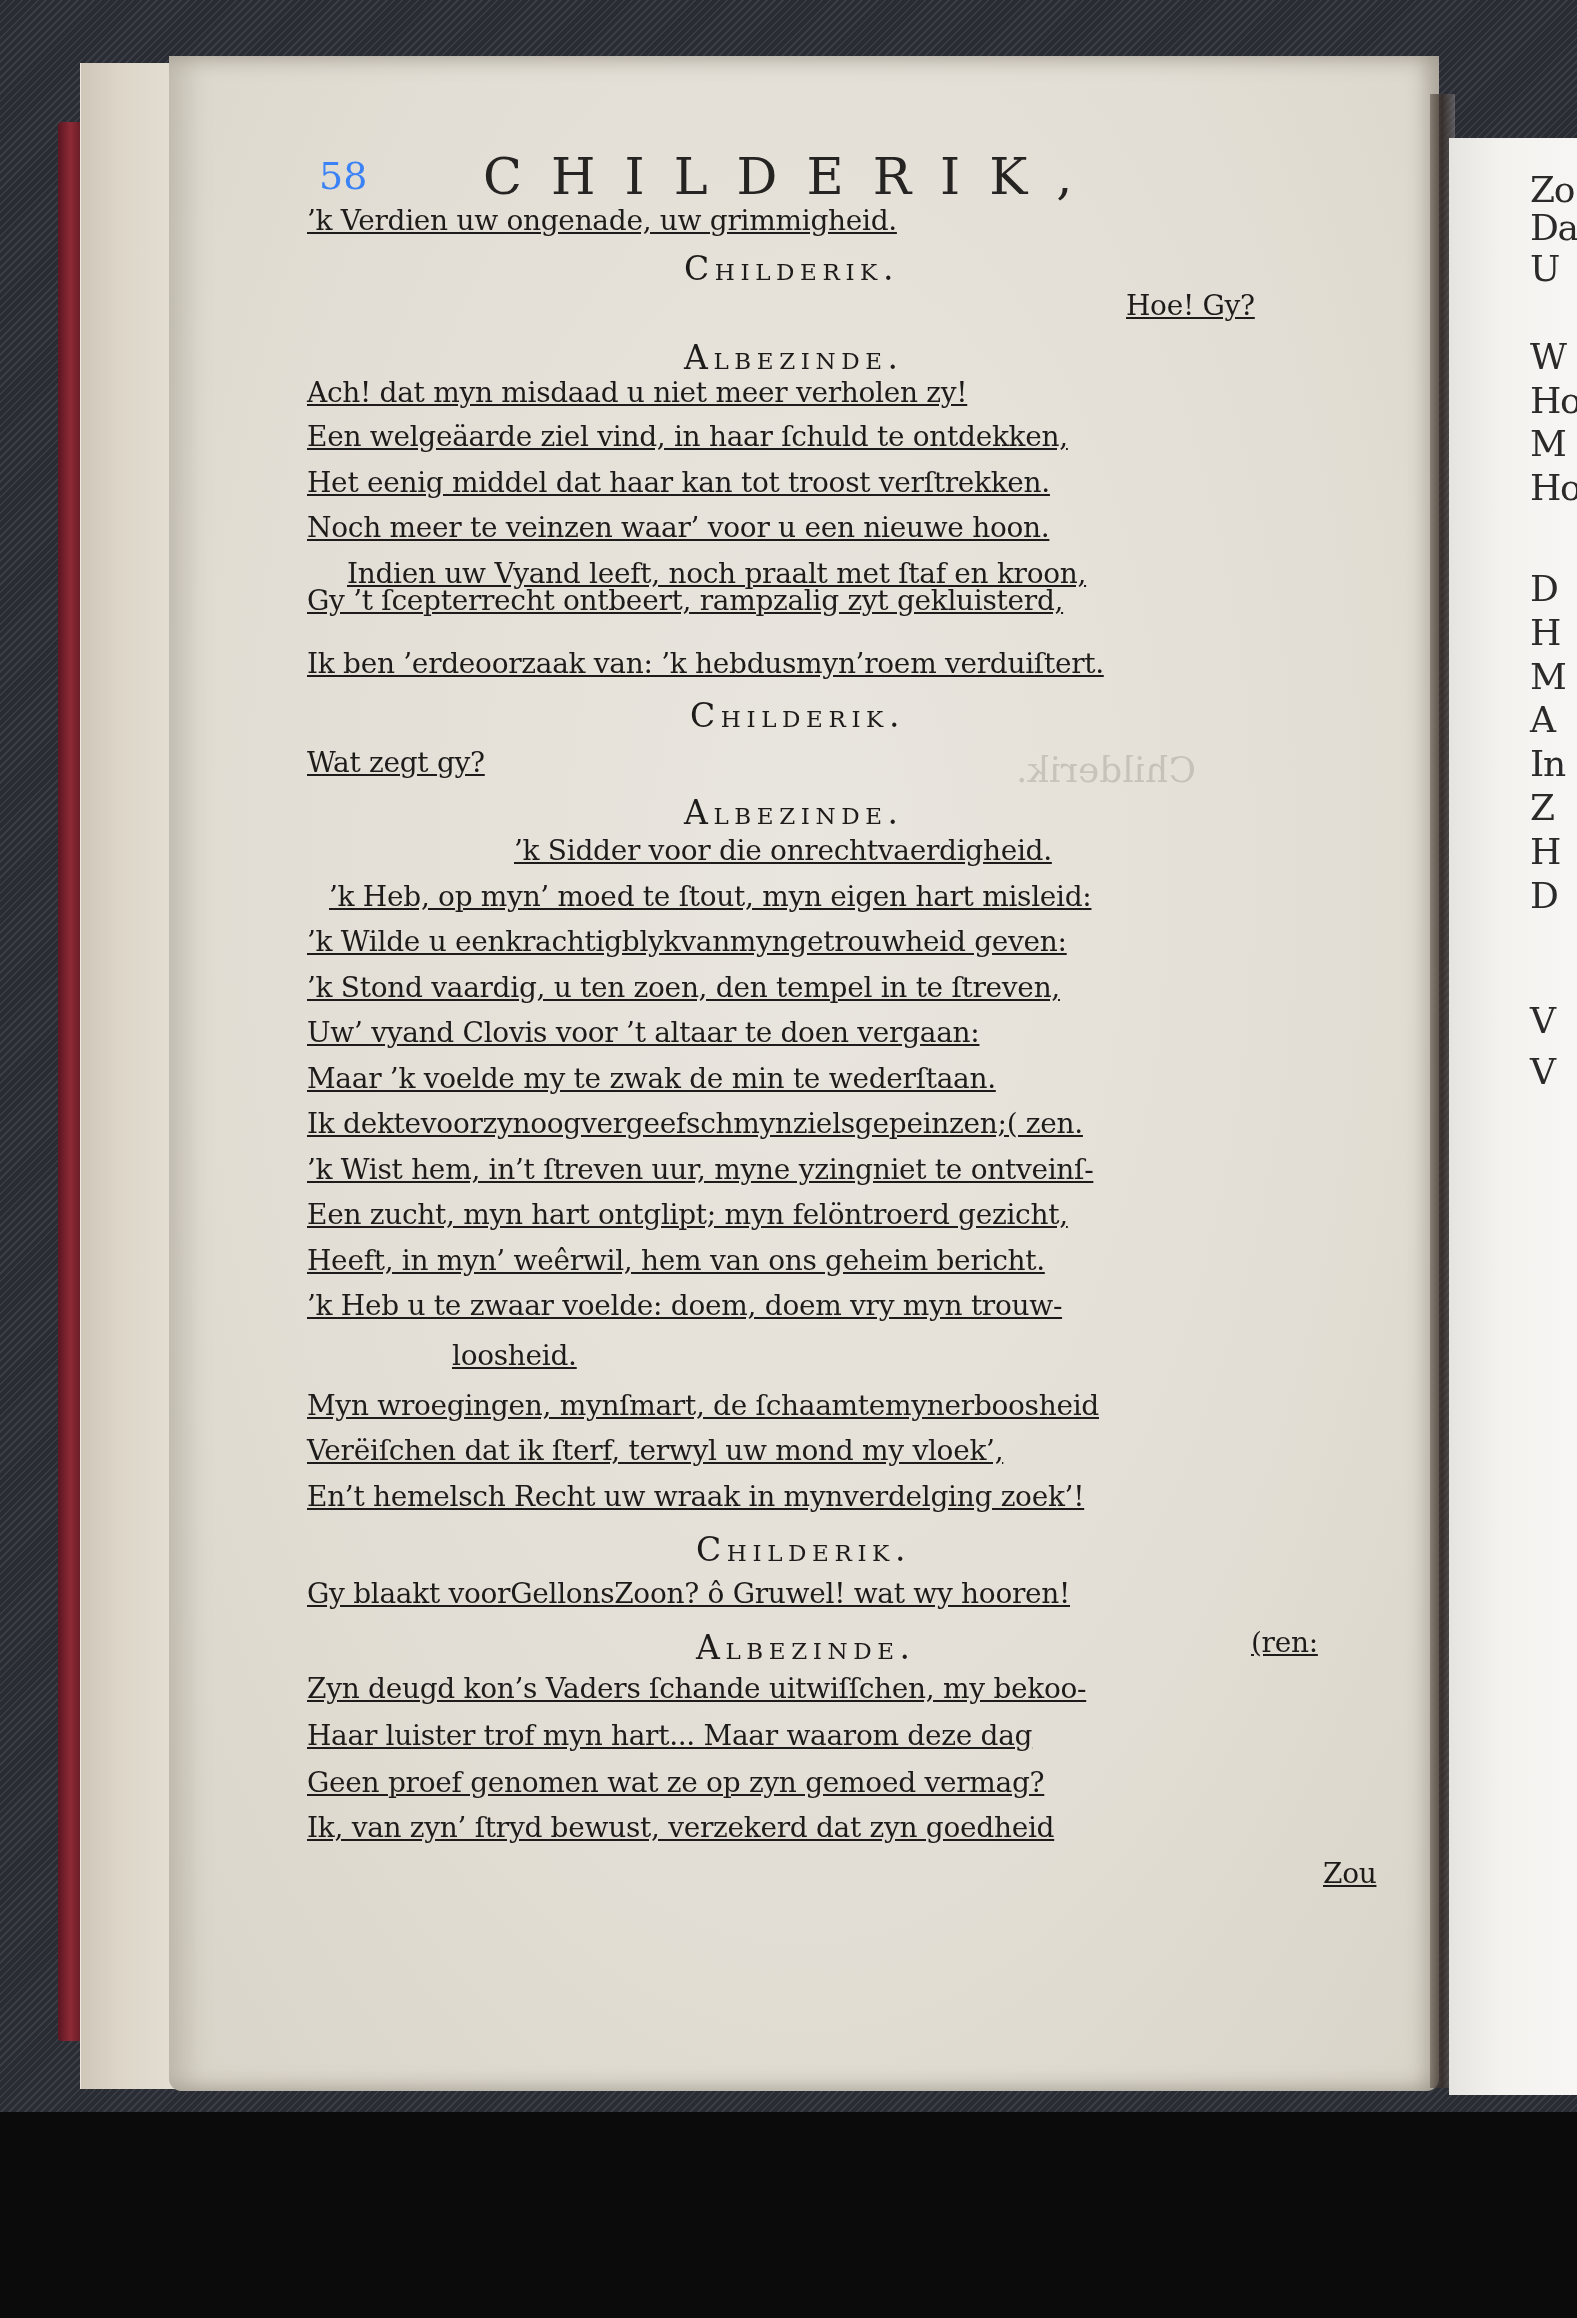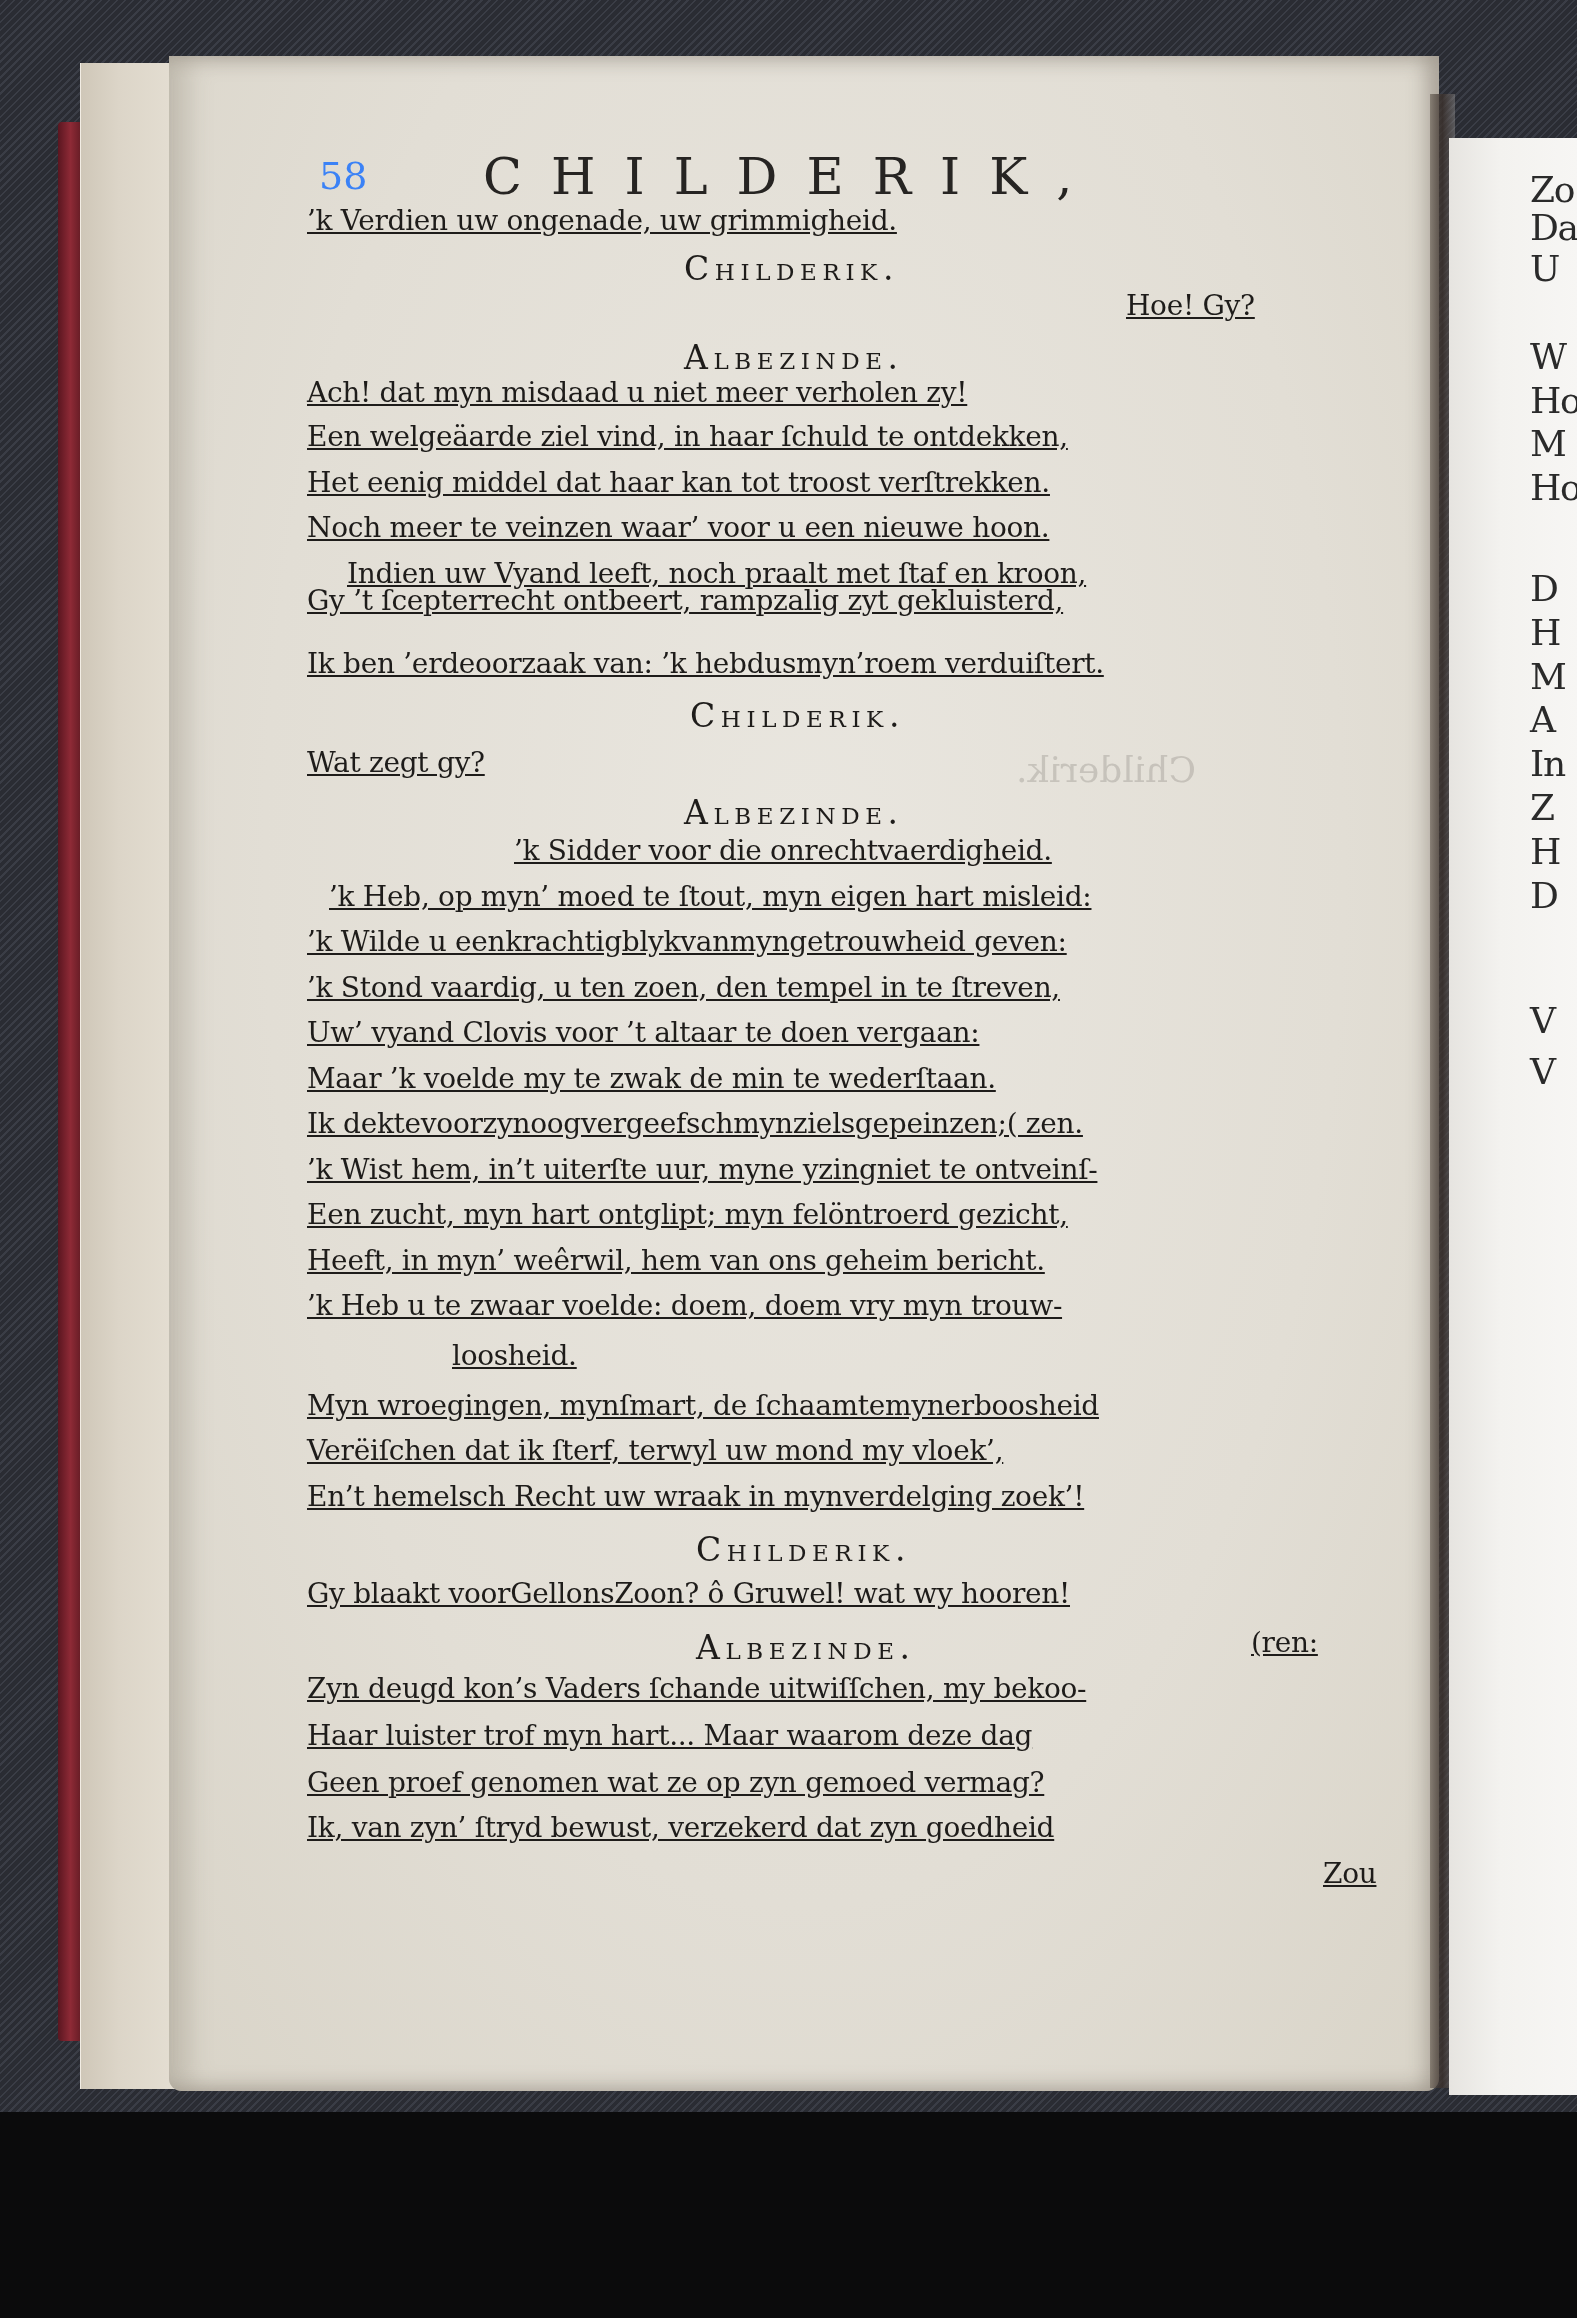--- a/index.html
+++ b/index.html
@@ -92,21 +92,21 @@
 <div class="speaker" style="left:690px; top:699px;">Childerik.</div>
 <div class="line" style="left:307px;  top:749px;">Wat zegt gy?</div>
 <div class="speaker" style="left:684px; top:796px;">Albezinde.</div>
 <div class="line" style="left:514px;  top:837px;">’k Sidder voor die onrechtvaerdigheid.</div>
 <div class="line" style="left:307px;  top:883px;margin-left:22px;">’k Heb, op myn’ moed te ſtout, myn eigen hart misleid:</div>
 <div class="line" style="left:307px;  top:928px;">’k Wilde u eenkrachtigblykvanmyngetrouwheid geven:</div>
 <div class="line" style="left:307px;  top:974px;">’k Stond vaardig, u ten zoen, den tempel in te ſtreven,</div>
 <div class="line" style="left:307px;  top:1019px;">Uw’ vyand Clovis voor ’t altaar te doen vergaan:</div>
 <div class="line" style="left:307px;  top:1065px;">Maar ’k voelde my te zwak de min te wederſtaan.</div>
 <div class="line" style="left:307px;  top:1110px;">Ik dektevoorzynoogvergeefschmynzielsgepeinzen;( zen.</div>
-<div class="line" style="left:307px;  top:1156px;">’k Wist hem, in’t uiterſte uur, myne yzingniet te ontveinſ-</div>
+<div class="line" style="left:307px;  top:1156px;">’k Wist hem, in’t ſtreven uur, myne yzingniet te ontveinſ-</div>
 <div class="line" style="left:307px;  top:1201px;">Een zucht, myn hart ontglipt; myn felöntroerd gezicht,</div>
 <div class="line" style="left:307px;  top:1247px;">Heeft, in myn’ weêrwil, hem van ons geheim bericht.</div>
 <div class="line" style="left:307px;  top:1292px;">’k Heb u te zwaar voelde: doem, doem vry myn trouw-</div>
 <div class="line" style="left:452px;  top:1342px;">loosheid.</div>
 <div class="line" style="left:307px;  top:1392px;">Myn wroegingen, mynſmart, de ſchaamtemynerboosheid</div>
 <div class="line" style="left:307px;  top:1437px;">Verëiſchen dat ik ſterf, terwyl uw mond my vloek’,</div>
 <div class="line" style="left:307px;  top:1483px;">En’t hemelsch Recht uw wraak in mynverdelging zoek’!</div>
 <div class="speaker" style="left:696px; top:1533px;">Childerik.</div>
 <div class="line" style="left:307px;  top:1580px;">Gy blaakt voorGellonsZoon? ô Gruwel! wat wy hooren!</div>
 <div class="speaker" style="left:696px; top:1631px;">Albezinde.</div>

